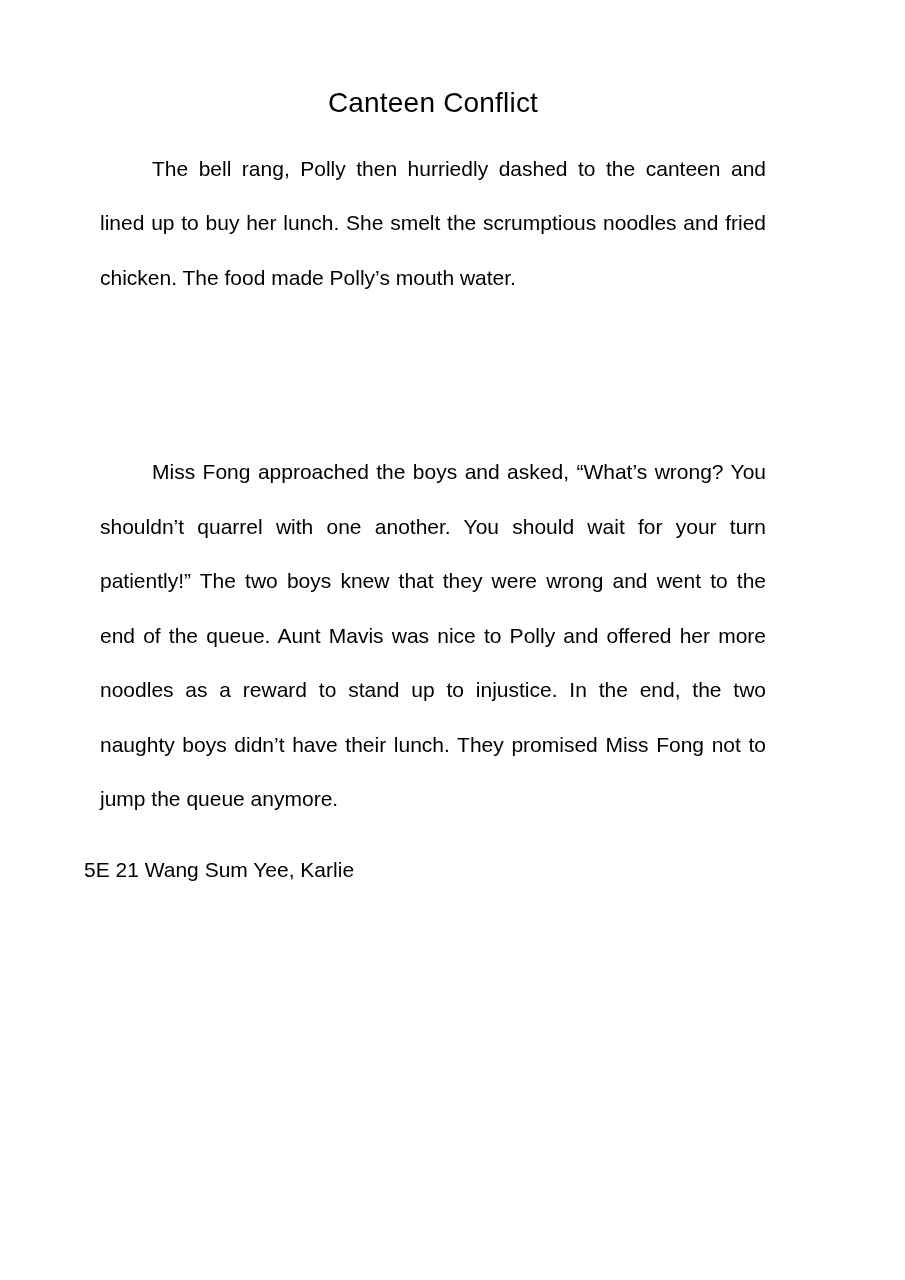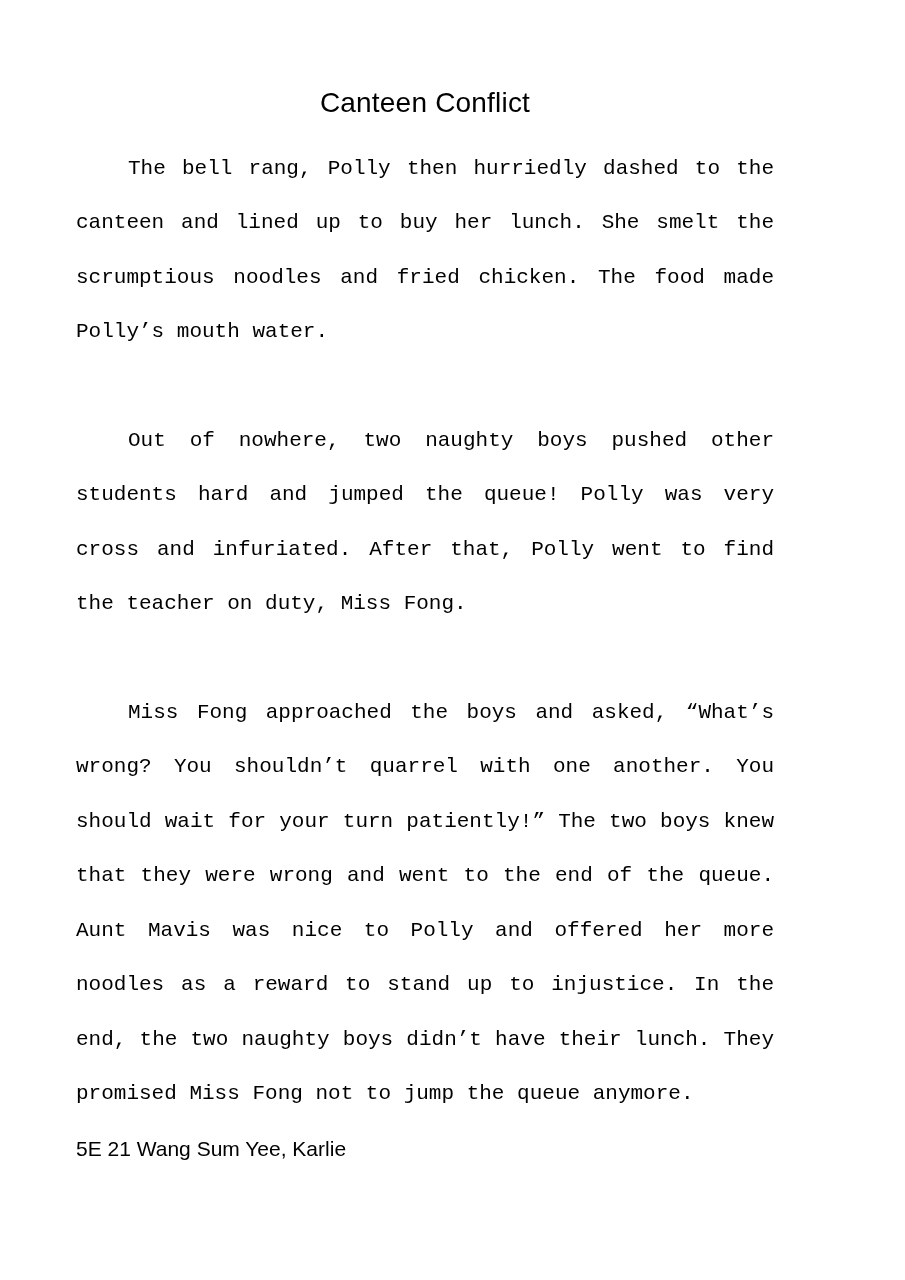--- a/index.html
+++ b/index.html
@@ -18,42 +18,41 @@
     position: relative;
     width: 905px;
     height: 1280px;
     box-sizing: border-box;
     padding: 0;
     background: #ffffff;
     overflow: hidden;
   }
   .content {
     position: absolute;
-    left: 76px;
+    left: 84px;
     top: 0;
     width: 698px;
   }
   .doc-title {
     text-align: center;
     font-size: 28px;
     font-weight: 400;
     line-height: 1.2;
     margin: 0;
     padding-top: 86px;
     letter-spacing: 0.2px;
   }
   .para {
     font-size: 21px;
     line-height: 54.5px;
     text-align: justify;
     text-justify: inter-word;
-    margin: 0;
+    margin: 16px;
     text-indent: 52px;
     hyphens: none;
-    font-family: Liberation Mono, monospace;
   }
   .para.first {
     margin-top: 22px;
   }
   .para-gap {
     height: 54px;
   }
   .signature {
     font-size: 21px;
     line-height: 54.5px;
@@ -66,21 +65,20 @@
 
 <div class="page">
   <div class="content">
 
     <h1 class="doc-title">Canteen Conflict</h1>
 
     <p class="para first">The bell rang, Polly then hurriedly dashed to the canteen and lined up to buy her lunch. She smelt the scrumptious noodles and fried chicken. The food made Polly’s mouth water.</p>
 
     <div class="para-gap"></div>
 
-    <p class="para">Out of nowhere, two naughty boys pushed other students hard and jumped the queue! Polly was very cross and infuriated. After that, Polly went to find the teacher on duty, Miss Fong.</p>
 
     <div class="para-gap"></div>
 
     <p class="para">Miss Fong approached the boys and asked, “What’s wrong? You shouldn’t quarrel with one another. You should wait for your turn patiently!” The two boys knew that they were wrong and went to the end of the queue. Aunt Mavis was nice to Polly and offered her more noodles as a reward to stand up to injustice. In the end, the two naughty boys didn’t have their lunch. They promised Miss Fong not to jump the queue anymore.</p>
 
     <p class="signature">5E 21 Wang Sum Yee, Karlie</p>
 
   </div>
 </div>
 

